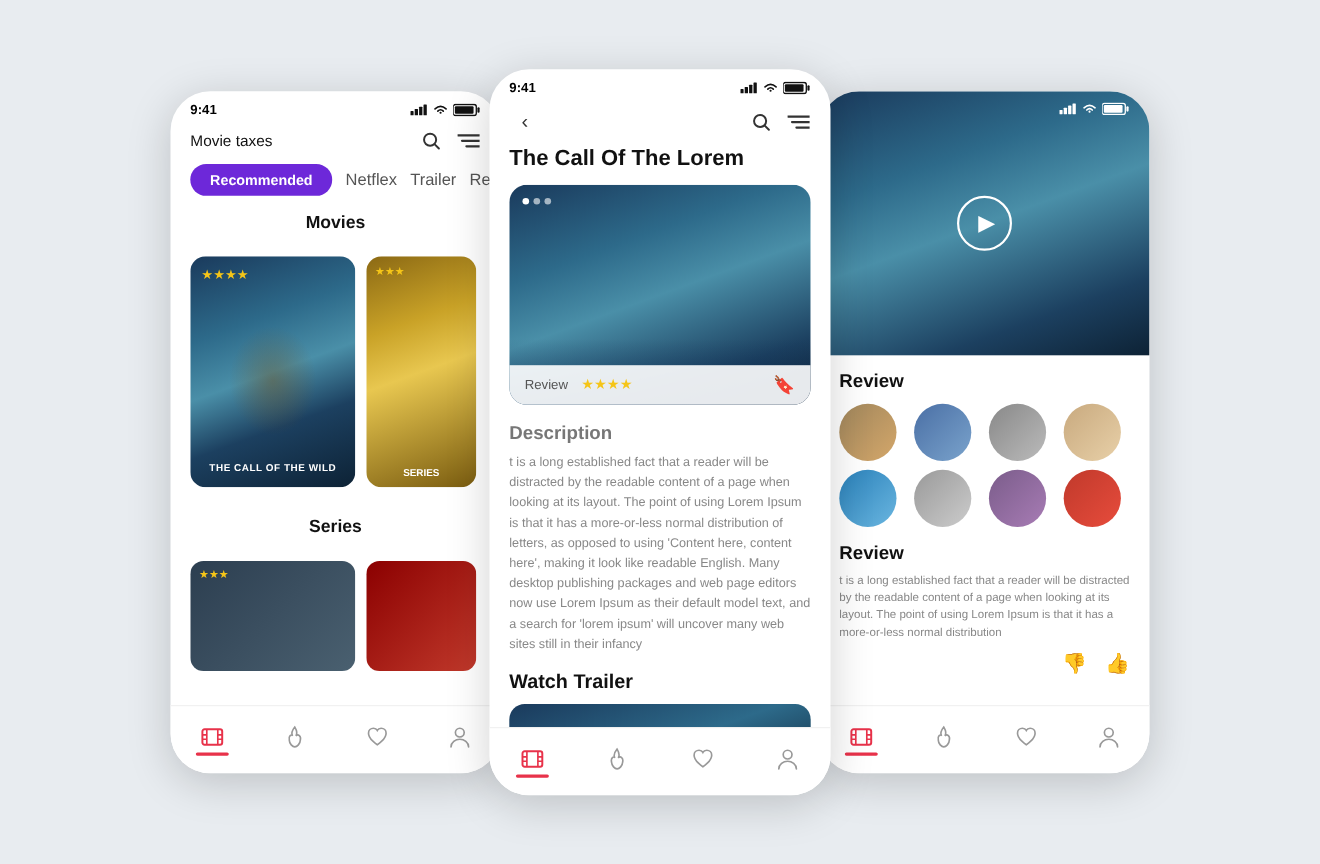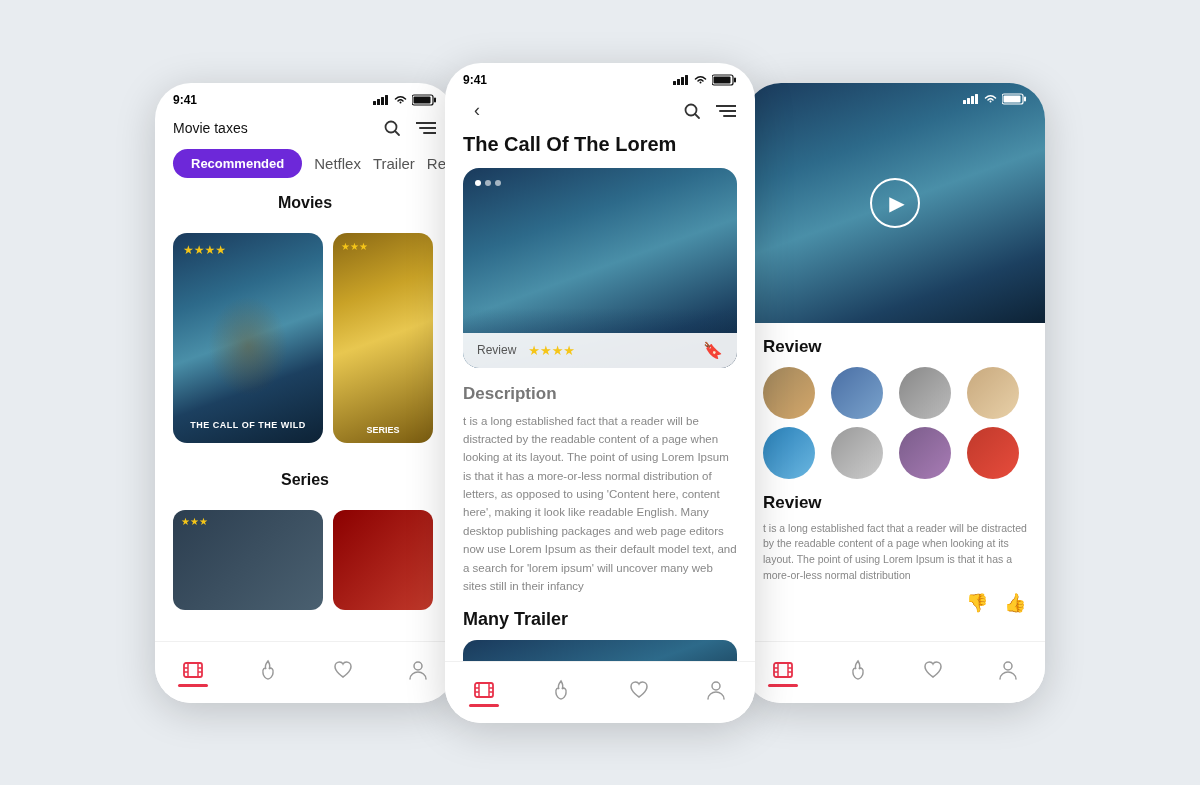--- a/index.html
+++ b/index.html
@@ -641,21 +641,21 @@
         </div>
         <span class="bookmark-btn">🔖</span>
       </div>
     </div>
 
     <div class="desc-section">
       <div class="desc-title">Description</div>
       <div class="desc-text">t is a long established fact that a reader will be distracted by the readable content of a page when looking at its layout. The point of using Lorem Ipsum is that it has a more-or-less normal distribution of letters, as opposed to using 'Content here, content here', making it look like readable English. Many desktop publishing packages and web page editors now use Lorem Ipsum as their default model text, and a search for 'lorem ipsum' will uncover many web sites still in their infancy</div>
     </div>
 
-    <div class="watch-trailer">Many Trailer</div>
+    <div class="watch-trailer">Watch Trailer</div>
     <div class="trailer-thumb">
       <div class="play-btn-circle">▶</div>
     </div>
 
     <div class="bottom-nav">
       <div class="nav-item">
         <svg width="22" height="22" viewBox="0 0 22 22">
           <rect x="2" y="4" width="18" height="14" rx="2" stroke="#e8324a" stroke-width="1.8" fill="none"></rect>
           <line x1="6" y1="4" x2="6" y2="18" stroke="#e8324a" stroke-width="1.5"></line>
           <line x1="16" y1="4" x2="16" y2="18" stroke="#e8324a" stroke-width="1.5"></line>

